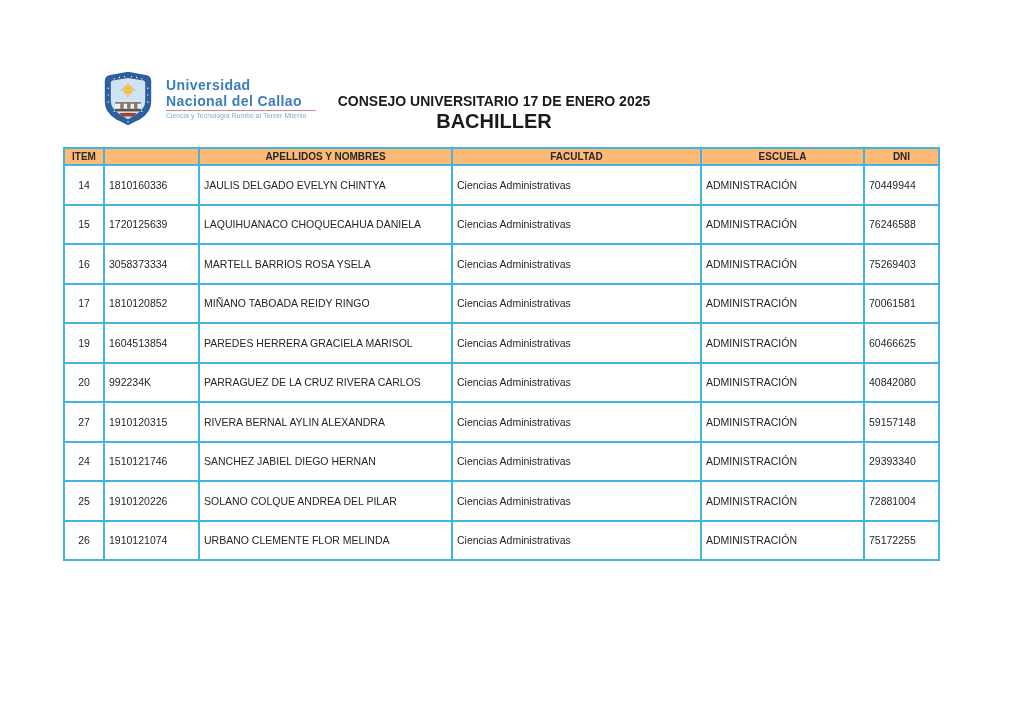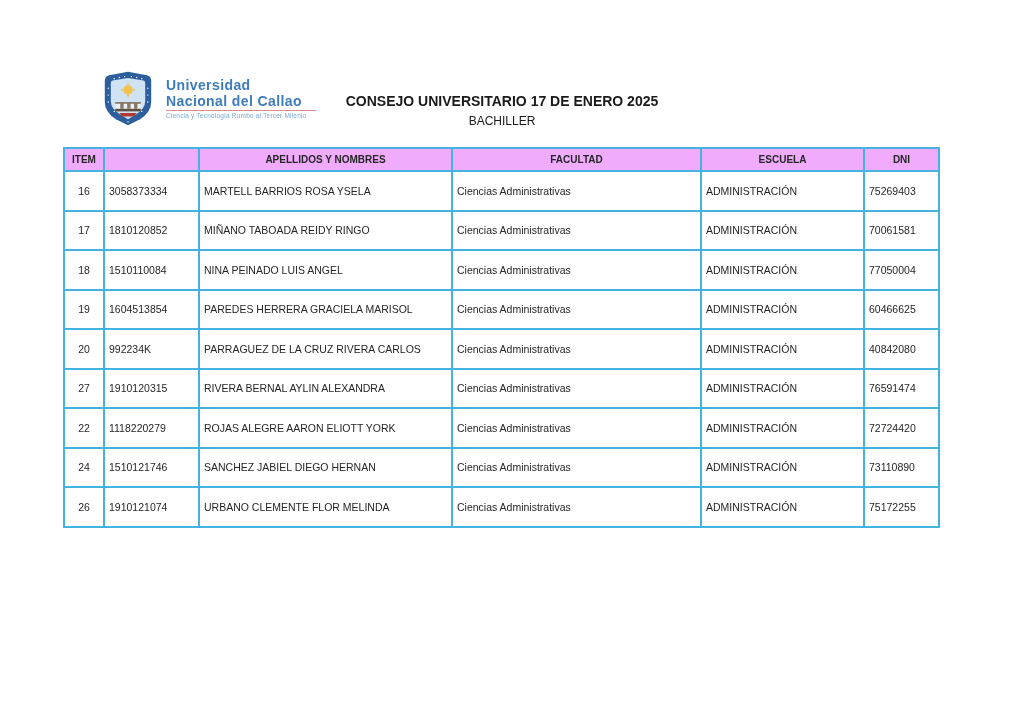--- a/index.html
+++ b/index.html
@@ -9,29 +9,29 @@
 
   
   .logo-block { position:absolute; left:102px; top:71px; display:flex; align-items:flex-start; }
   .crest { width:52px; height:55px; }
   .logo-text { margin-left:12px; padding-top:6px; }
   .logo-line { font-size:14px; letter-spacing:0.4px; color:#3d7cbd; font-weight:bold; line-height:16px; }
   .logo-tagline { font-size:6.5px; color:#7aa7d4; letter-spacing:0.2px; margin-top:1px;
                   border-top:1px solid #d98c8c; padding-top:1px; width:150px; }
 
   
-  .title-block { position:absolute; left:62px; top:92px; width:880px; text-align:center; color:#1a1a1a; }
+  .title-block { position:absolute; left:54px; top:92px; width:880px; text-align:center; color:#1a1a1a; }
   .title-1 { font-size:14px; font-weight:bold; line-height:18px; }
-  .title-2 { font-size:12px; font-weight:normal; line-height:22px; }
+  .title-2 { font-size:20px; font-weight:bold; line-height:22px; }
 
   
   table.roster { position:absolute; left:63px; top:147px; width:875px;
                  border-collapse:collapse; table-layout:fixed; }
   .roster th, .roster td { border:2px solid #45b3e0; color:#262626; overflow:hidden; white-space:nowrap; }
-  .roster th { height:23px; background:#f0abfc; font-size:10px; font-weight:bold; text-align:center; vertical-align:middle; }
+  .roster th { height:17px; background:#fdba74; font-size:10px; font-weight:bold; text-align:center; vertical-align:middle; }
   .roster td { height:39.5px; font-size:10.5px; vertical-align:middle; text-align:left; padding-left:4px; }
   .roster td.c-item { text-align:center; padding-left:0; }
   .col-item   { width:40px; }
   .col-code   { width:95px; }
   .col-name   { width:253px; }
   .col-fac    { width:249px; }
   .col-school { width:163px; }
   .col-dni    { width:75px; }
 </style>
 </head>
@@ -99,48 +99,56 @@
         <th>ITEM</th>
         <th></th>
         <th>APELLIDOS Y NOMBRES</th>
         <th>FACULTAD</th>
         <th>ESCUELA</th>
         <th>DNI</th>
       </tr>
     </thead>
     <tbody>
 
-
+        <tr>
+          <td class="c-item">14</td>
+          <td class="c-code">1810160336</td>
+          <td class="c-name">JAULIS DELGADO EVELYN CHINTYA</td>
+          <td class="c-fac">Ciencias Administrativas</td>
+          <td class="c-sch">ADMINISTRACIÓN</td>
+          <td class="c-dni">70449944</td>
+        </tr>
+
+        <tr>
+          <td class="c-item">15</td>
+          <td class="c-code">1720125639</td>
+          <td class="c-name">LAQUIHUANACO CHOQUECAHUA DANIELA</td>
+          <td class="c-fac">Ciencias Administrativas</td>
+          <td class="c-sch">ADMINISTRACIÓN</td>
+          <td class="c-dni">76246588</td>
+        </tr>
 
         <tr>
           <td class="c-item">16</td>
           <td class="c-code">3058373334</td>
           <td class="c-name">MARTELL BARRIOS ROSA YSELA</td>
           <td class="c-fac">Ciencias Administrativas</td>
           <td class="c-sch">ADMINISTRACIÓN</td>
           <td class="c-dni">75269403</td>
         </tr>
 
         <tr>
           <td class="c-item">17</td>
           <td class="c-code">1810120852</td>
           <td class="c-name">MIÑANO TABOADA REIDY RINGO</td>
           <td class="c-fac">Ciencias Administrativas</td>
           <td class="c-sch">ADMINISTRACIÓN</td>
           <td class="c-dni">70061581</td>
         </tr>
 
-        <tr>
-          <td class="c-item">18</td>
-          <td class="c-code">1510110084</td>
-          <td class="c-name">NINA PEINADO LUIS ANGEL</td>
-          <td class="c-fac">Ciencias Administrativas</td>
-          <td class="c-sch">ADMINISTRACIÓN</td>
-          <td class="c-dni">77050004</td>
-        </tr>
 
         <tr>
           <td class="c-item">19</td>
           <td class="c-code">1604513854</td>
           <td class="c-name">PAREDES HERRERA GRACIELA MARISOL</td>
           <td class="c-fac">Ciencias Administrativas</td>
           <td class="c-sch">ADMINISTRACIÓN</td>
           <td class="c-dni">60466625</td>
         </tr>
 
@@ -152,42 +160,42 @@
           <td class="c-sch">ADMINISTRACIÓN</td>
           <td class="c-dni">40842080</td>
         </tr>
 
         <tr>
           <td class="c-item">27</td>
           <td class="c-code">1910120315</td>
           <td class="c-name">RIVERA BERNAL AYLIN ALEXANDRA</td>
           <td class="c-fac">Ciencias Administrativas</td>
           <td class="c-sch">ADMINISTRACIÓN</td>
-          <td class="c-dni">76591474</td>
-        </tr>
-
-        <tr>
-          <td class="c-item">22</td>
-          <td class="c-code">1118220279</td>
-          <td class="c-name">ROJAS ALEGRE AARON ELIOTT YORK</td>
-          <td class="c-fac">Ciencias Administrativas</td>
-          <td class="c-sch">ADMINISTRACIÓN</td>
-          <td class="c-dni">72724420</td>
-        </tr>
+          <td class="c-dni">59157148</td>
+        </tr>
+
 
 
         <tr>
           <td class="c-item">24</td>
           <td class="c-code">1510121746</td>
           <td class="c-name">SANCHEZ JABIEL DIEGO HERNAN</td>
           <td class="c-fac">Ciencias Administrativas</td>
           <td class="c-sch">ADMINISTRACIÓN</td>
-          <td class="c-dni">73110890</td>
-        </tr>
-
+          <td class="c-dni">29393340</td>
+        </tr>
+
+        <tr>
+          <td class="c-item">25</td>
+          <td class="c-code">1910120226</td>
+          <td class="c-name">SOLANO COLQUE ANDREA DEL PILAR</td>
+          <td class="c-fac">Ciencias Administrativas</td>
+          <td class="c-sch">ADMINISTRACIÓN</td>
+          <td class="c-dni">72881004</td>
+        </tr>
 
         <tr>
           <td class="c-item">26</td>
           <td class="c-code">1910121074</td>
           <td class="c-name">URBANO CLEMENTE FLOR MELINDA</td>
           <td class="c-fac">Ciencias Administrativas</td>
           <td class="c-sch">ADMINISTRACIÓN</td>
           <td class="c-dni">75172255</td>
         </tr>
       </tbody>

